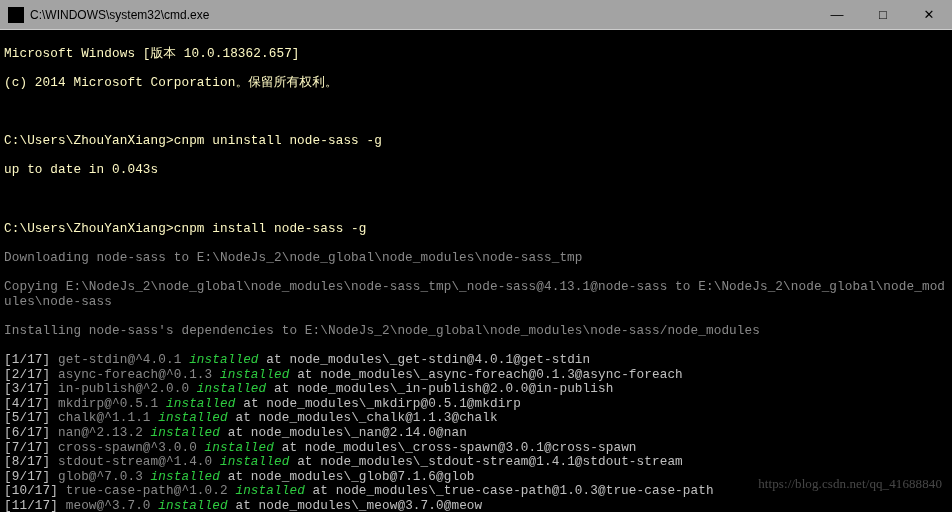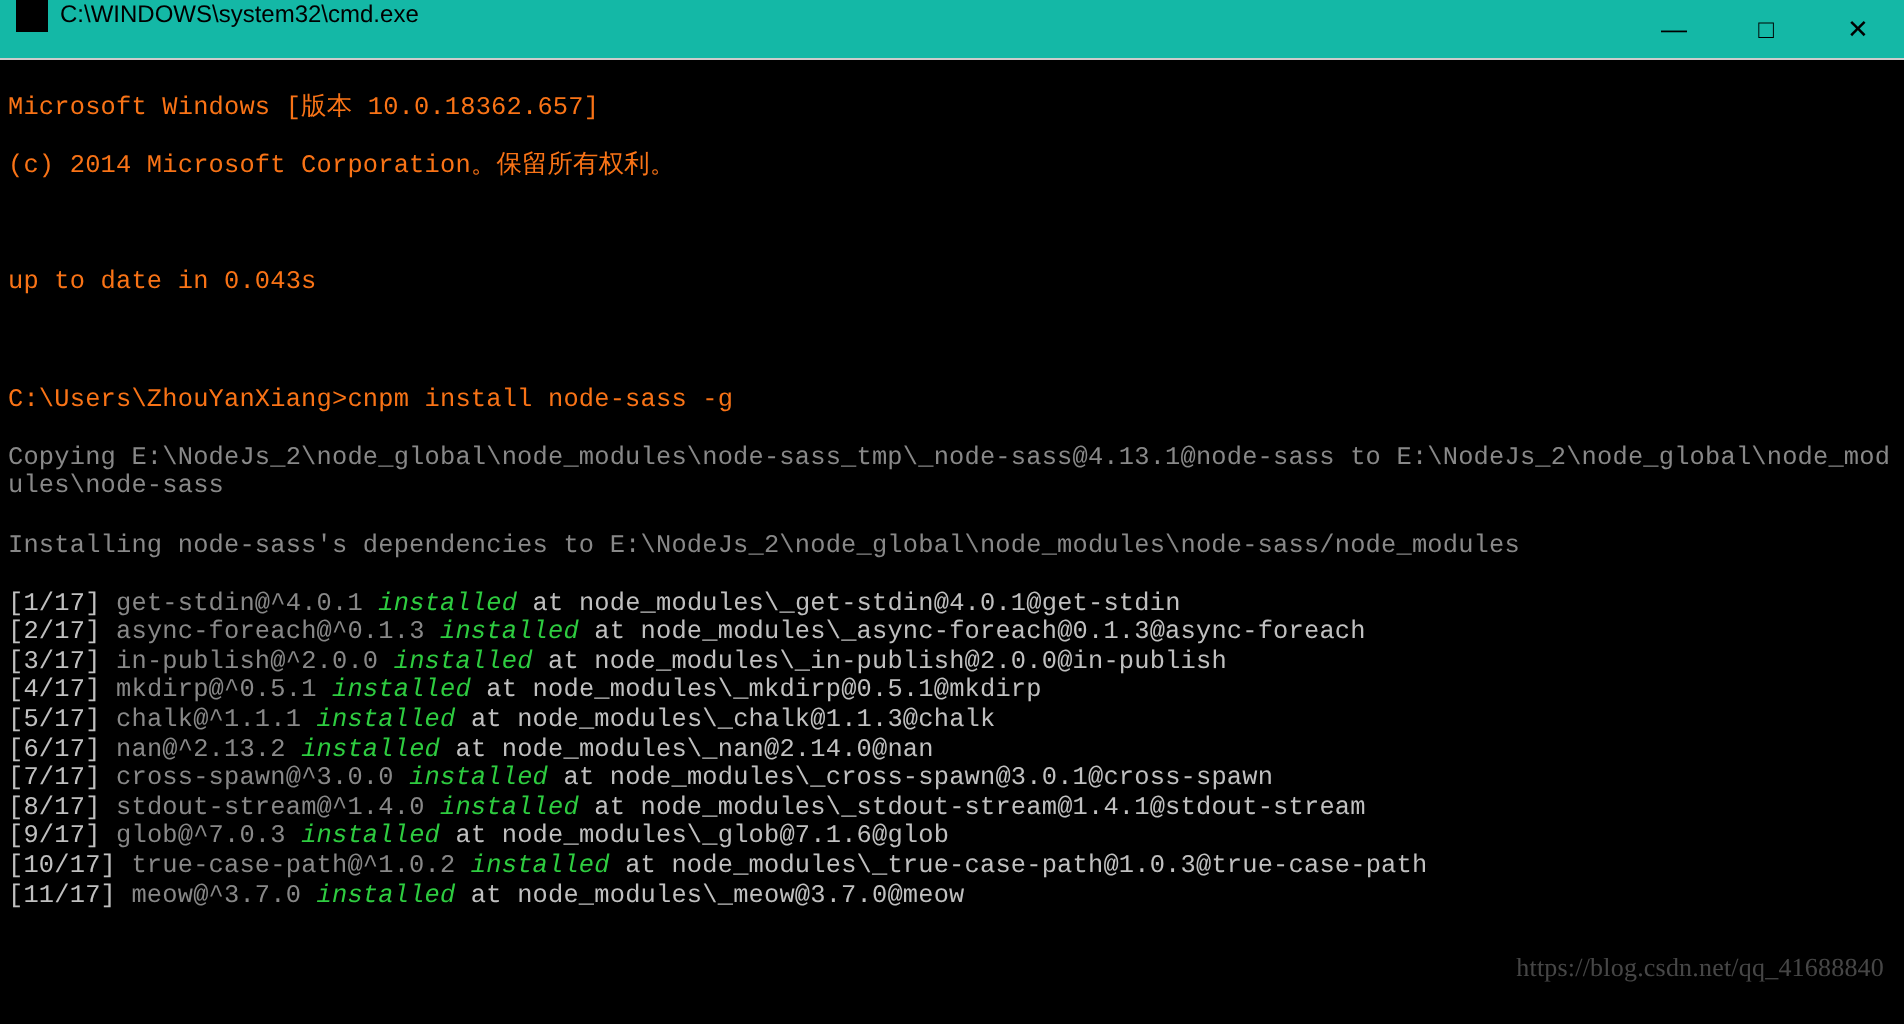--- a/index.html
+++ b/index.html
@@ -6,23 +6,23 @@
   body {
     width: 952px;
     height: 512px;
     font-family: Consolas, 'Courier New', monospace;
     font-size: 13px;
     background: #000;
     overflow: hidden;
   }
   .titlebar {
     height: 30px;
-    background: #14b8a6;
+    background: #a3a3a3;
     display: flex;
-    align-items: flex-start;
+    align-items: center;
     border-bottom: 1px solid #ccc;
   }
   .tb-icon {
     width: 16px;
     height: 16px;
     margin: 0 6px 0 8px;
     background: #000;
   }
   .tb-title {
     flex: 1;
@@ -52,21 +52,21 @@
     letter-spacing: 0.1px;
     white-space: pre;
     height: calc(100% - 30px);
     position: relative;
     font-size: 12.7px;
   }
   .line { white-space: pre-wrap; word-break: break-all; }
   .grey { color: #888; }
   .green { color: #2ecc40; font-style: italic; }
   .white { color: #c0c0c0; margin-top: 20px; }
-  .bright { color: #f97316; }
+  .bright { color: #fef9c3; }
   .watermark {
     position: absolute;
     right: 10px;
     bottom: 20px;
     color: rgba(200,200,200,0.35);
     font-family: Liberation Serif, serif;
     font-size: 13px;
     pointer-events: none;
   }
 </style>
@@ -80,22 +80,24 @@
     <div class="tb-btn">—</div>
     <div class="tb-btn">□</div>
     <div class="tb-btn close">✕</div>
   </div>
 </div>
 
 <div class="terminal">
 <div class="line bright">Microsoft Windows [版本 10.0.18362.657]</div>
 <div class="line bright">(c) 2014 Microsoft Corporation。保留所有权利。</div>
 <div class="line">&nbsp;</div>
+<div class="line bright"><span>C:\Users\ZhouYanXiang&gt;</span><span>cnpm uninstall node-sass -g</span></div>
 <div class="line bright">up to date in 0.043s</div>
 <div class="line">&nbsp;</div>
 <div class="line bright"><span>C:\Users\ZhouYanXiang&gt;</span><span>cnpm install node-sass -g</span></div>
+<div class="line grey">Downloading node-sass to E:\NodeJs_2\node_global\node_modules\node-sass_tmp</div>
 <div class="line grey">Copying E:\NodeJs_2\node_global\node_modules\node-sass_tmp\_node-sass@4.13.1@node-sass to E:\NodeJs_2\node_global\node_modules\node-sass</div>
 <div class="line grey">Installing node-sass's dependencies to E:\NodeJs_2\node_global\node_modules\node-sass/node_modules</div>
 <div id="deps-container"><div class="line"><span class="white">[1/17]</span><span class="grey"> get-stdin@^4.0.1 </span><span class="green">installed</span><span class="white"> at node_modules\_get-stdin@4.0.1@get-stdin</span></div><div class="line"><span class="white">[2/17]</span><span class="grey"> async-foreach@^0.1.3 </span><span class="green">installed</span><span class="white"> at node_modules\_async-foreach@0.1.3@async-foreach</span></div><div class="line"><span class="white">[3/17]</span><span class="grey"> in-publish@^2.0.0 </span><span class="green">installed</span><span class="white"> at node_modules\_in-publish@2.0.0@in-publish</span></div><div class="line"><span class="white">[4/17]</span><span class="grey"> mkdirp@^0.5.1 </span><span class="green">installed</span><span class="white"> at node_modules\_mkdirp@0.5.1@mkdirp</span></div><div class="line"><span class="white">[5/17]</span><span class="grey"> chalk@^1.1.1 </span><span class="green">installed</span><span class="white"> at node_modules\_chalk@1.1.3@chalk</span></div><div class="line"><span class="white">[6/17]</span><span class="grey"> nan@^2.13.2 </span><span class="green">installed</span><span class="white"> at node_modules\_nan@2.14.0@nan</span></div><div class="line"><span class="white">[7/17]</span><span class="grey"> cross-spawn@^3.0.0 </span><span class="green">installed</span><span class="white"> at node_modules\_cross-spawn@3.0.1@cross-spawn</span></div><div class="line"><span class="white">[8/17]</span><span class="grey"> stdout-stream@^1.4.0 </span><span class="green">installed</span><span class="white"> at node_modules\_stdout-stream@1.4.1@stdout-stream</span></div><div class="line"><span class="white">[9/17]</span><span class="grey"> glob@^7.0.3 </span><span class="green">installed</span><span class="white"> at node_modules\_glob@7.1.6@glob</span></div><div class="line"><span class="white">[10/17]</span><span class="grey"> true-case-path@^1.0.2 </span><span class="green">installed</span><span class="white"> at node_modules\_true-case-path@1.0.3@true-case-path</span></div><div class="line"><span class="white">[11/17]</span><span class="grey"> meow@^3.7.0 </span><span class="green">installed</span><span class="white"> at node_modules\_meow@3.7.0@meow</span></div></div>
 
 
 <div class="watermark">https://blog.csdn.net/qq_41688840</div>
 </div>
 
 </body></html>

